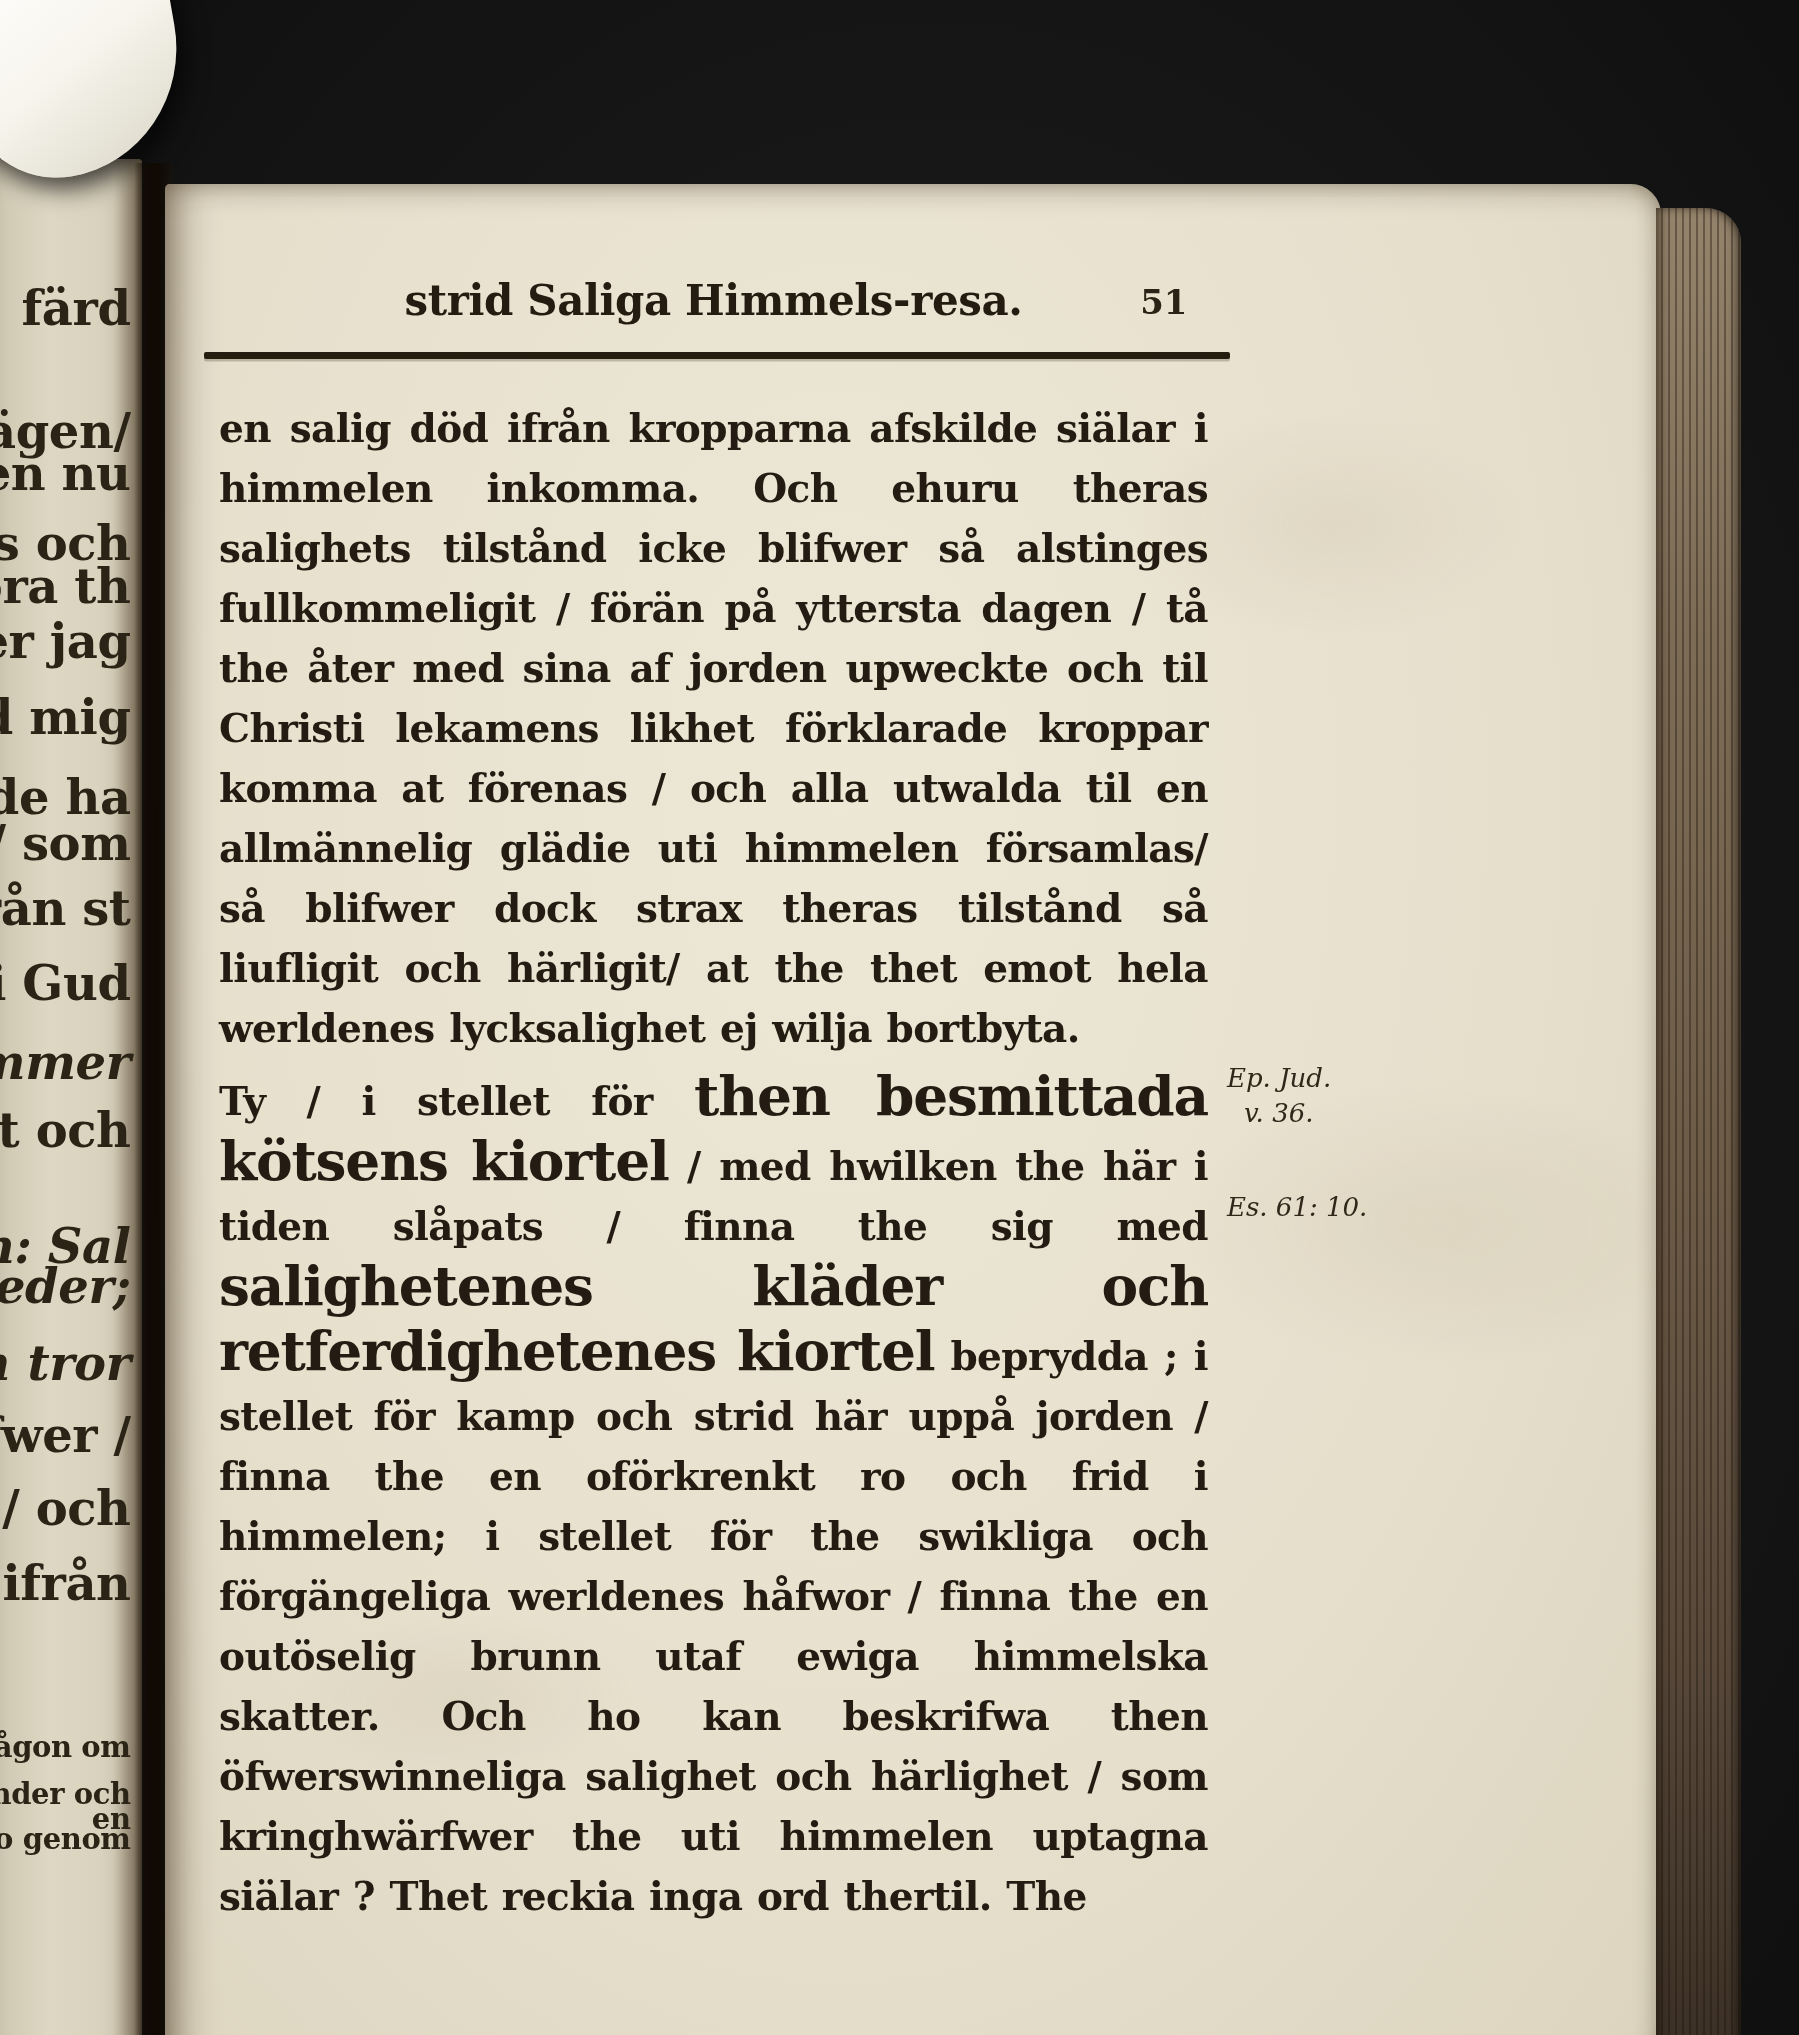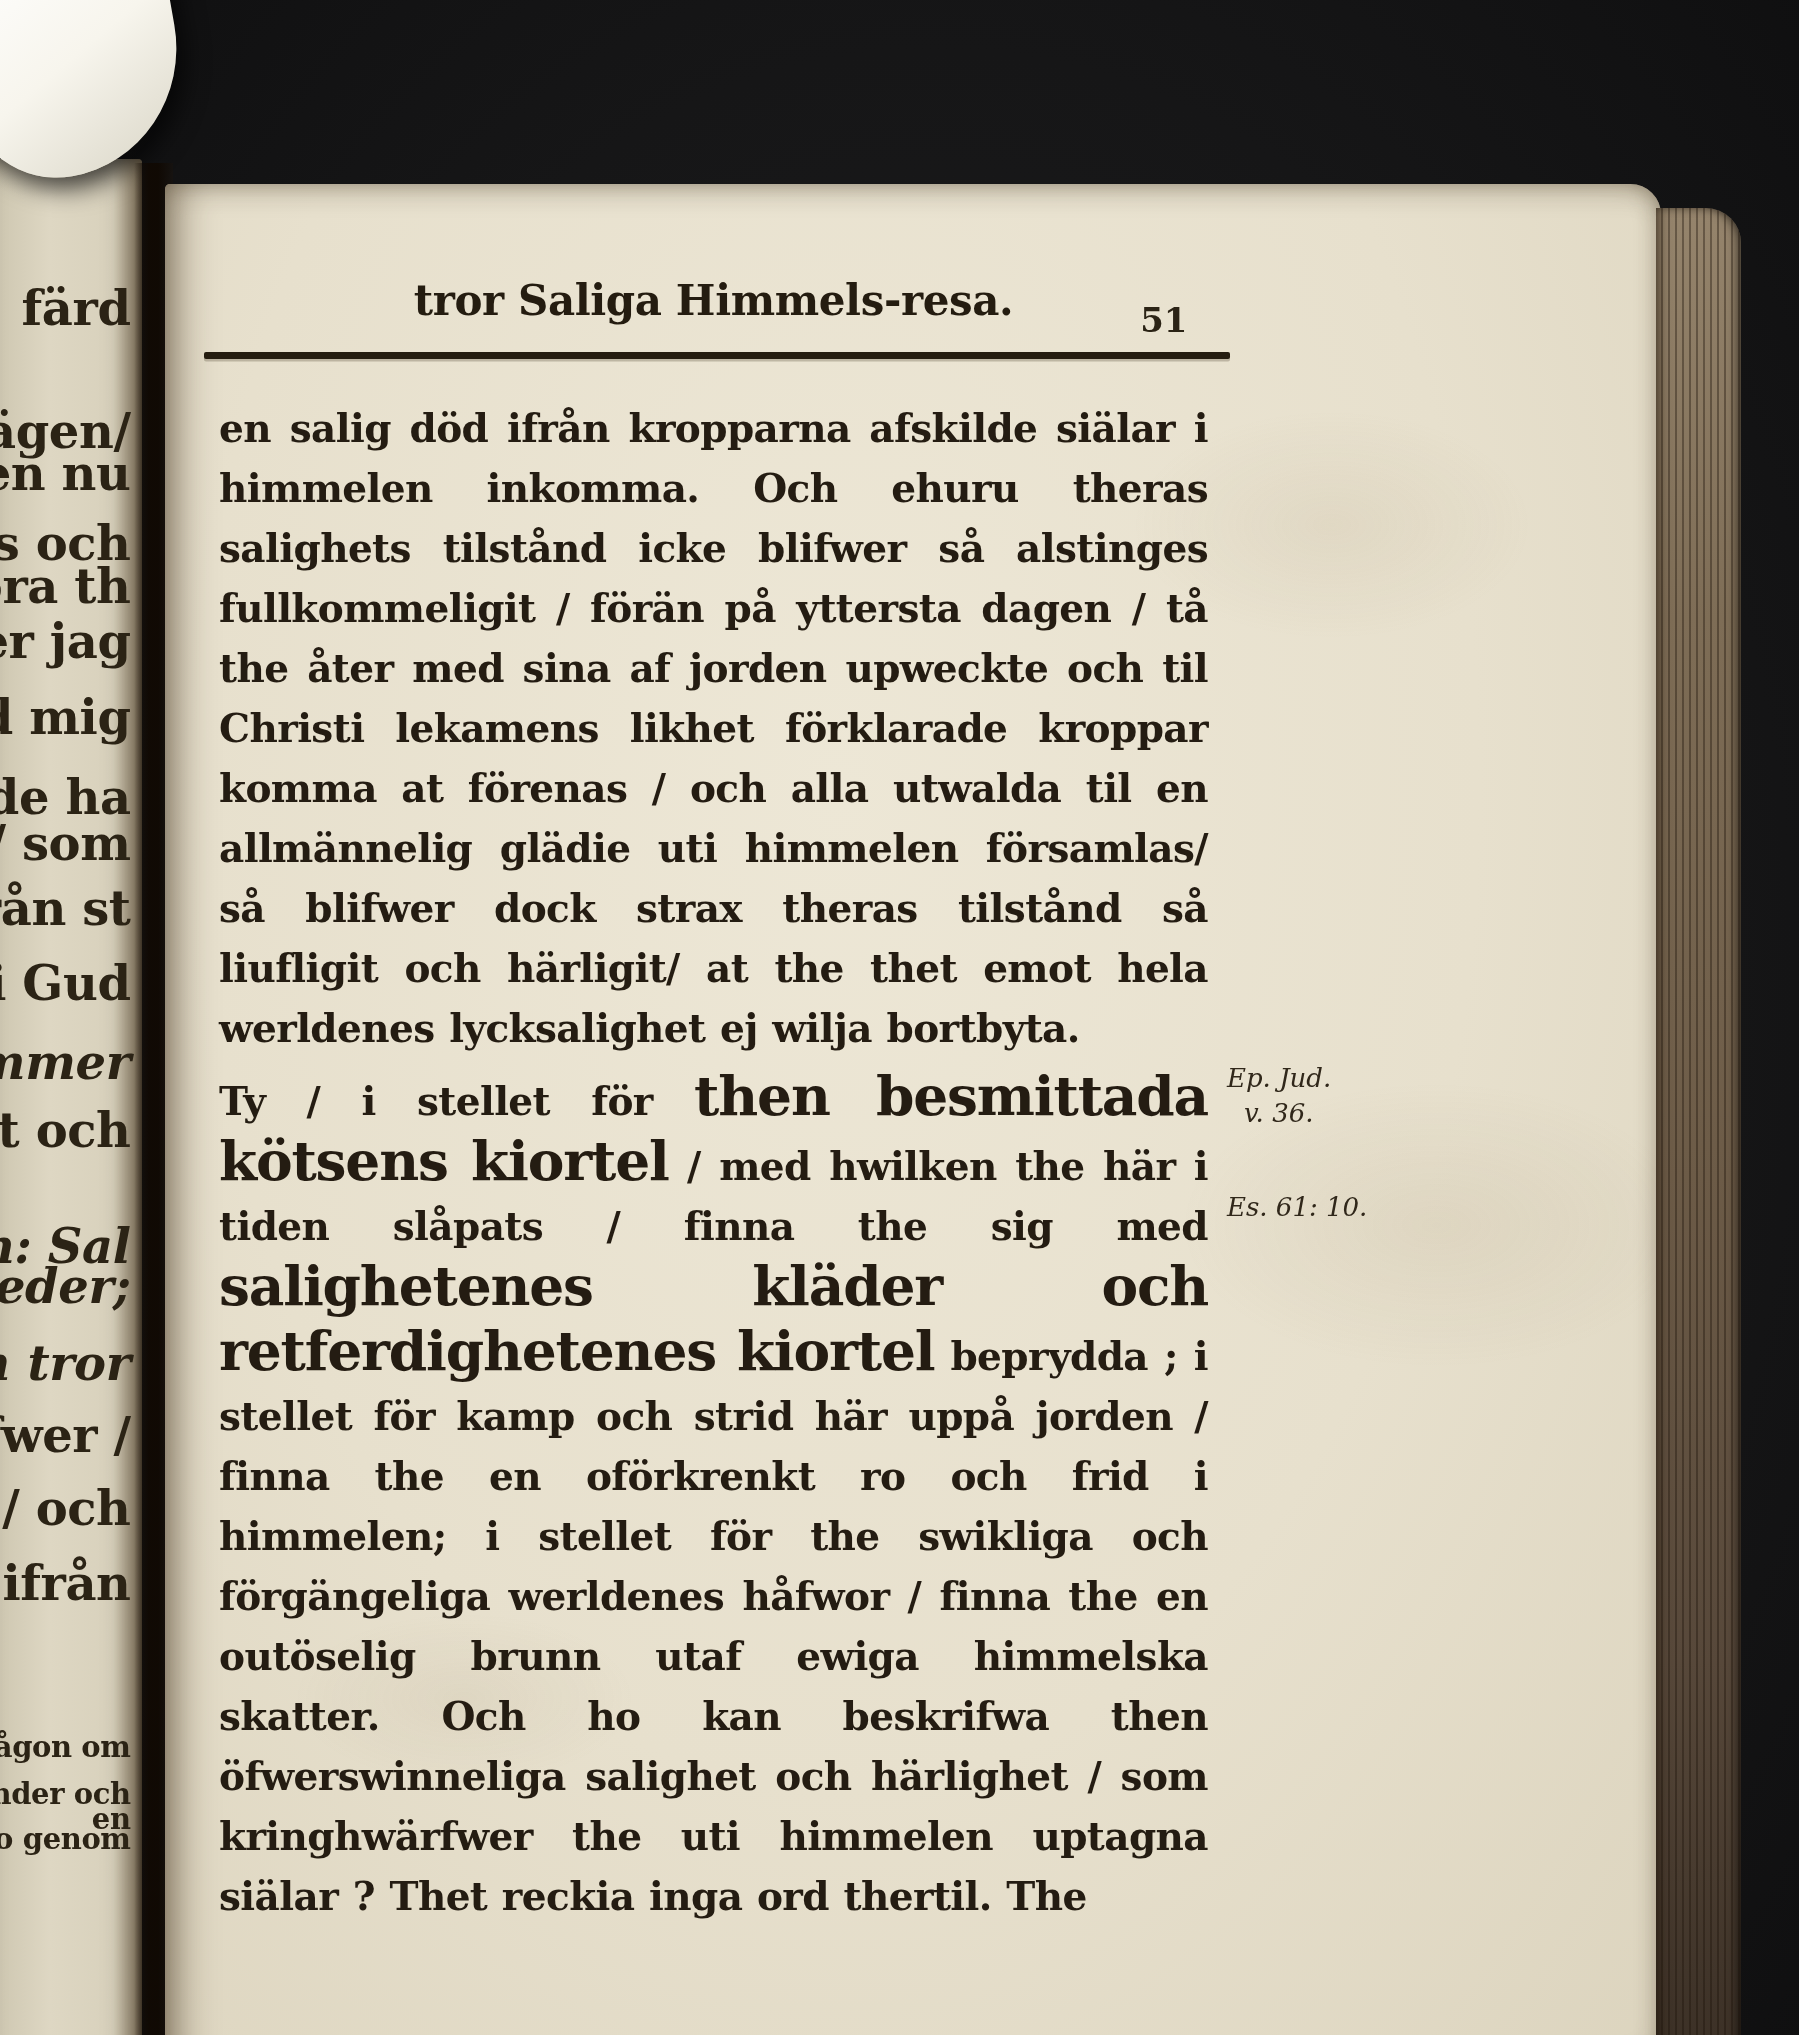--- a/index.html
+++ b/index.html
@@ -75,21 +75,21 @@
       radial-gradient(ellipse 244px 122px at 20% 80%, rgba(140,120,90,.08), rgba(0,0,0,0) 70%);
   }
 
   .header { position: absolute; top: 92px; left: 46px; width: 1005px; }
   .running-title {
     display: block; text-align: center;
     font-size: 42px; font-weight: bold; letter-spacing: -0.4px; color: #241c10;
   }
   .page-number {
     position: absolute; right: 28.5px; top: 5.7px;
-    font-size: 34px; font-weight: bold; color: #2b2315; margin-top: 18px;
+    font-size: 34px; font-weight: bold; color: #2b2315;
   }
   .rule {
     position: absolute; top: 168px; left: 39px; width: 1026px; height: 6.5px;
     background: #251d10; border-radius: 2px;
     box-shadow: 0 2.4px 0 rgba(60,48,28,.25);
   }
 
   .text-block {
     position: absolute; top: 206px; left: 46px; width: 1005px; height: 1531px;
     overflow: hidden;
@@ -163,21 +163,21 @@
   </div>
 
   <div class="curl-shadow"></div>
   <div class="left-curl"></div>
 
   <div class="gutter"></div>
 
   <div class="page">
 
     <div class="header">
-      <span class="running-title">tror Saliga Himmels-resa.</span>
+      <span class="running-title">strid Saliga Himmels-resa.</span>
       <span class="page-number">51</span>
     </div>
 
     <div class="rule"></div>
 
     <div class="text-block">
       <p class="para">en salig död ifrån kropparna afskilde siälar i himmelen inkomma. Och ehuru theras salighets tilstånd icke blifwer så alstinges fullkommeligit / förän på yttersta dagen / tå the åter med sina af jorden upweckte och til Christi lekamens likhet förklarade kroppar komma at förenas / och alla utwalda til en allmännelig glädie uti himmelen församlas/ så blifwer dock strax theras tilstånd så liufligit och härligit/ at the thet emot hela werldenes lycksalighet ej wilja bortbyta.</p>
       <p class="para">
         <span>Ty / i stellet för </span><span class="big">then besmittada kötsens kiortel</span><span> / med hwilken the här i tiden slåpats / finna the sig med </span><span class="big">salighetenes kläder och retferdighetenes kiortel</span><span> beprydda ; i stellet för kamp och strid här uppå jorden / finna the en oförkrenkt ro och frid i himmelen; i stellet för the swikliga och förgängeliga werldenes håfwor / finna the en outöselig brunn utaf ewiga himmelska skatter. Och ho kan beskrifwa then öfwerswinneliga salighet och härlighet / som kringhwärfwer the uti himmelen uptagna siälar ? Thet reckia inga ord thertil. The</span>
       </p>

